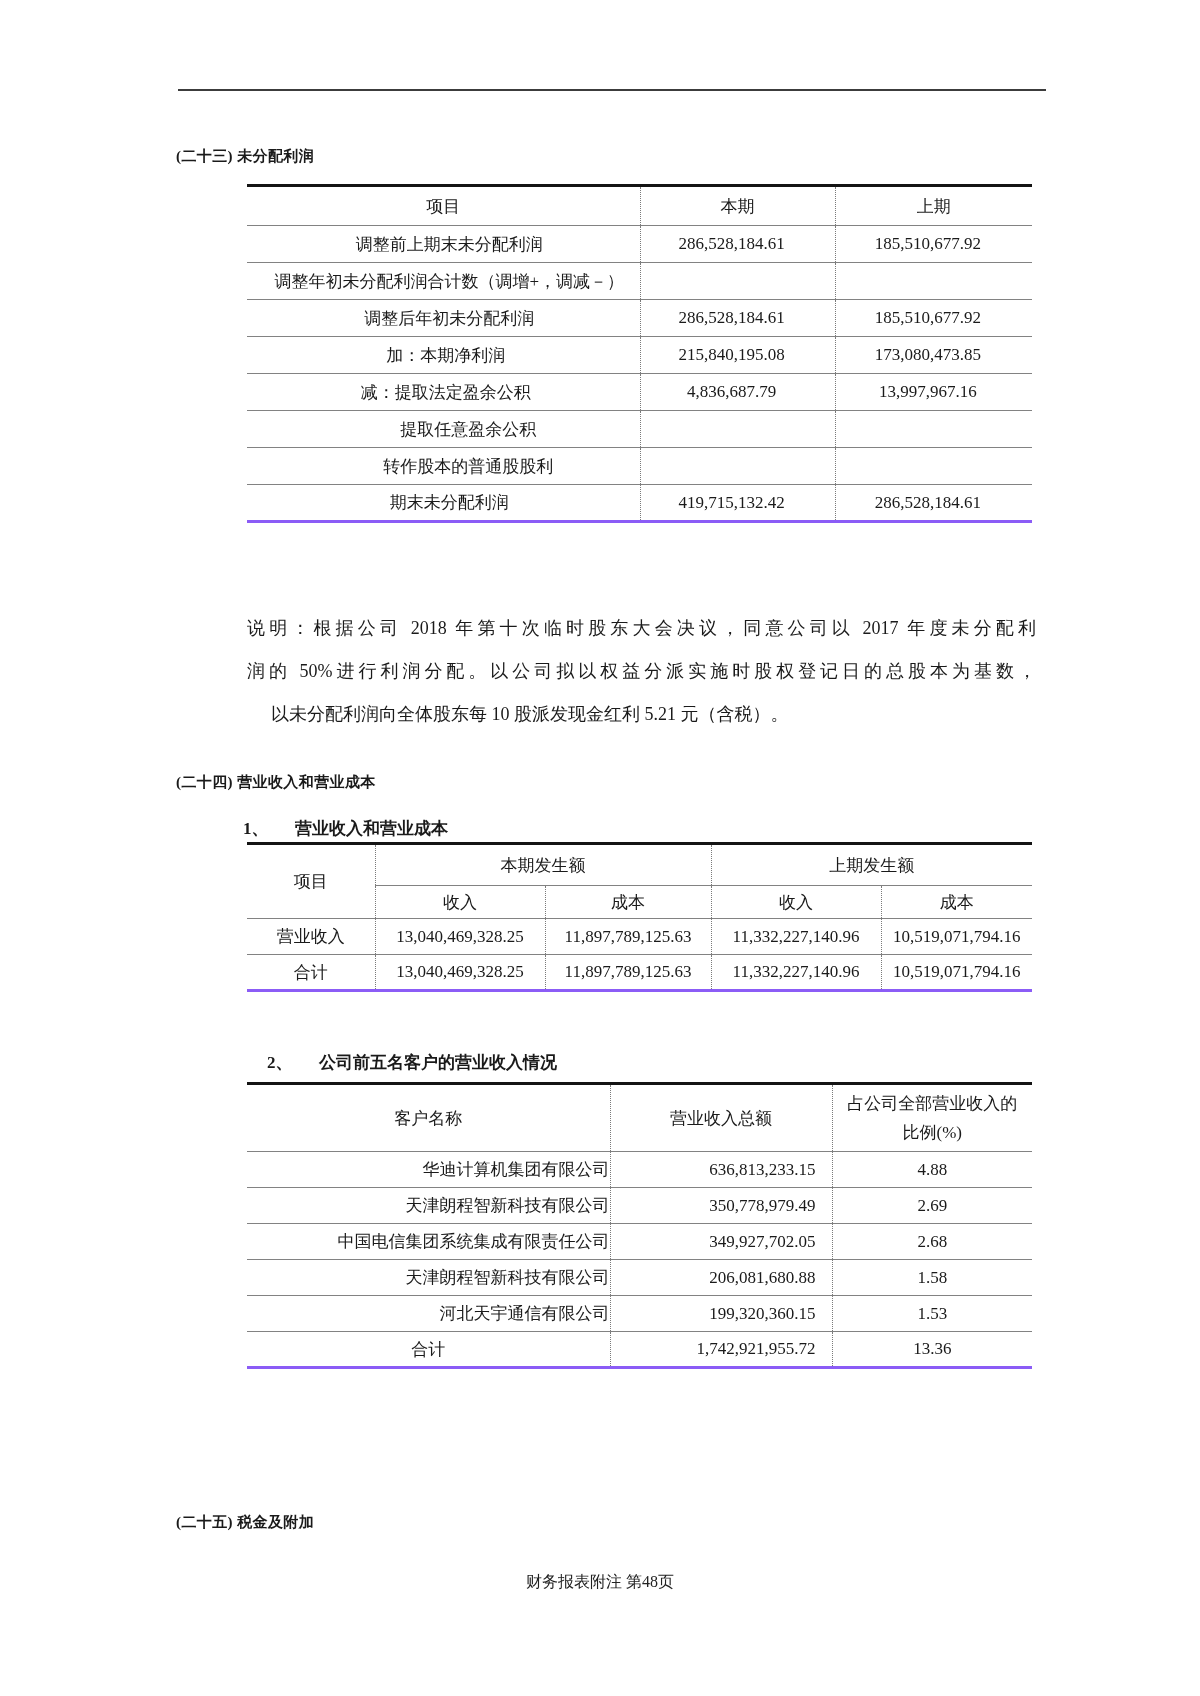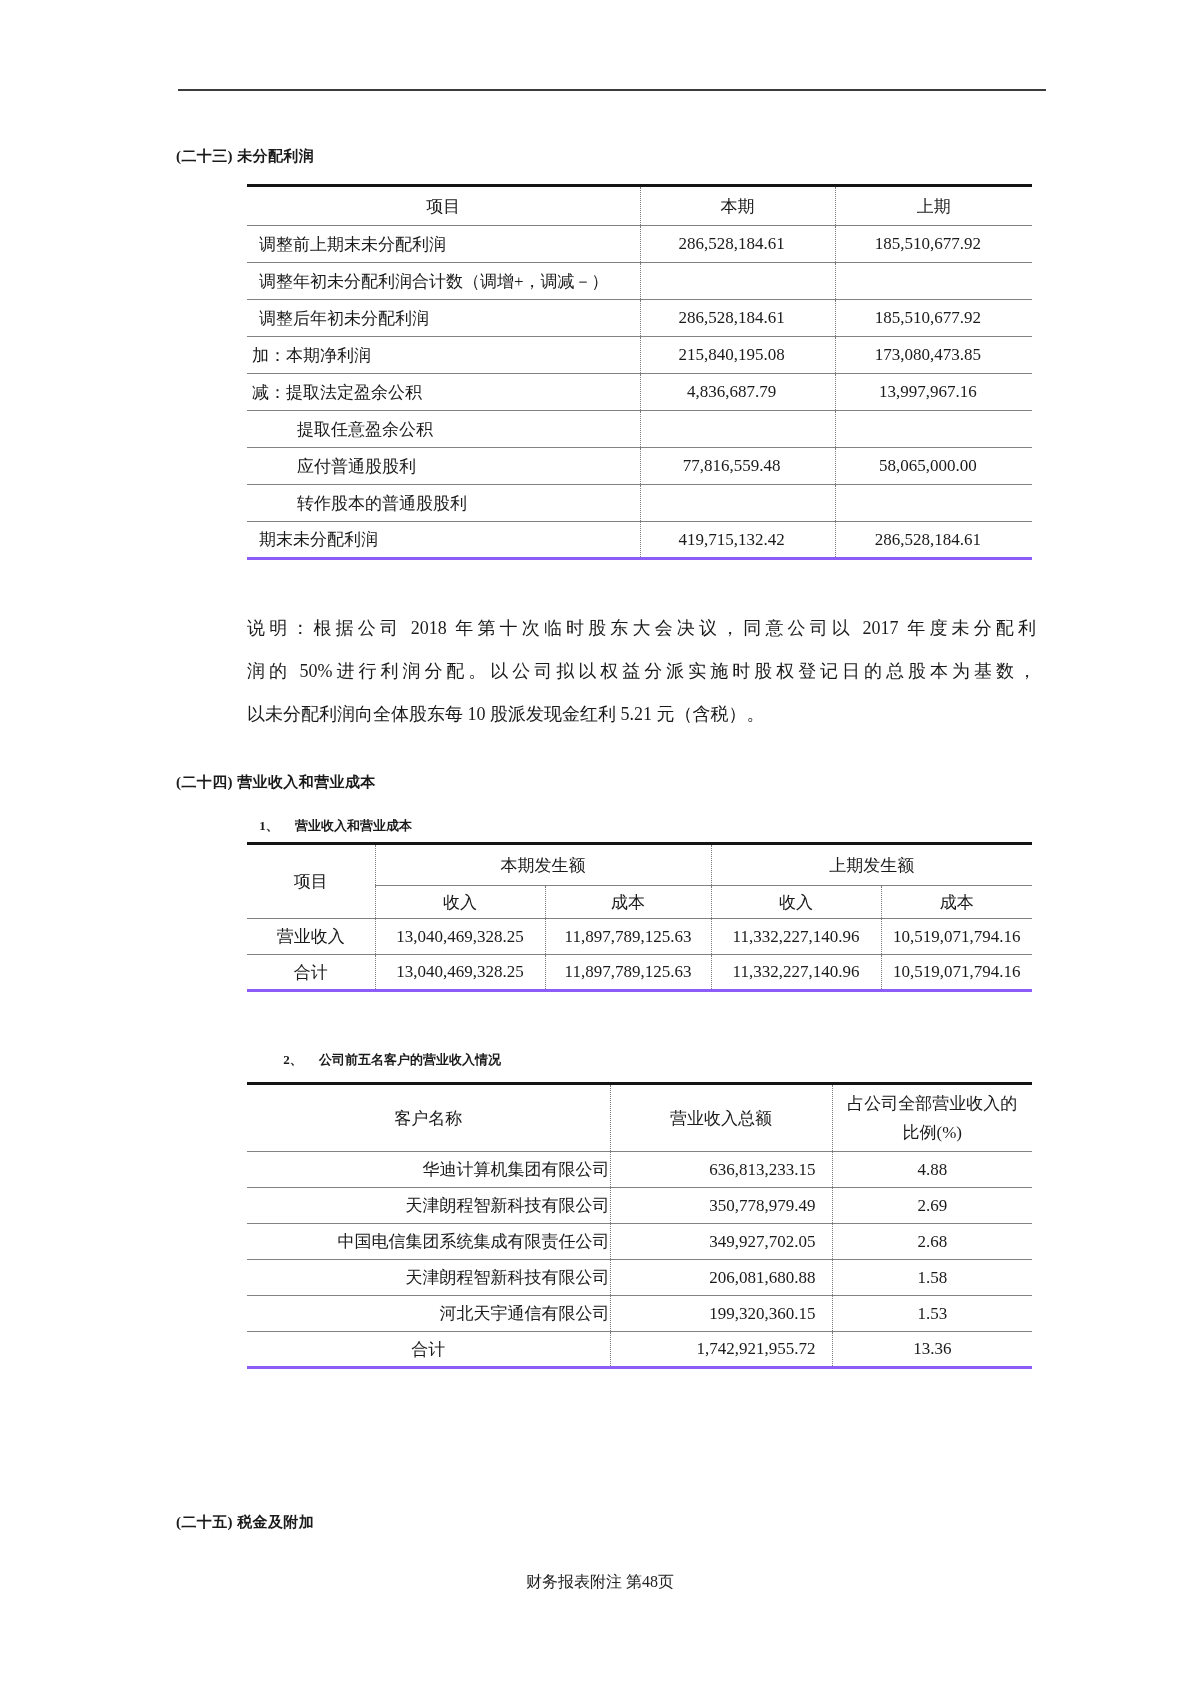--- a/index.html
+++ b/index.html
@@ -11,39 +11,39 @@
   .abs { position:absolute; }
 
   
   .page-rule { top:89px; left:178px; width:868px; height:0; border-top:2px solid #3c3c3c; }
 
   
   .h-major { font-size:15px; font-weight:bold; letter-spacing:0.4px; white-space:nowrap; }
   #h23 { top:147px; left:176px; }
   #h24 { top:773px; left:176px; }
   #h25 { top:1513px; left:176px; }
-  .h-sub { font-size:13px; font-weight:bold; white-space:nowrap;text-align:center; }
+  .h-sub { font-size:17px; font-weight:bold; white-space:nowrap; }
   .h-sub .num { display:inline-block; width:52px; }
   #h24s1 { top:817px; left:243px; }
   #h24s2 { top:1051px; left:243px;margin-left:24px; }
 
   
   table { border-collapse:collapse; table-layout:fixed; font-size:17px; }
   .tbl { border-top:3px solid #141414; border-bottom:3px solid #8b5cf6; }
   td { padding:0; vertical-align:middle; overflow:hidden; }
   .v  { border-left:1px dotted #7a7a7a; }
   .ht { border-top:1px solid #828282; }
   .c { text-align:center; }
   .r { text-align:center; padding-right:12px; }
 
   
   #table1 { top:184px; left:247px; width:785px; }
   #table1 tr { height:37px; }
   #table1 tr.head { height:40px; }
-  #table1 td.lbl { text-align:left; white-space:nowrap; }
+  #table1 td.lbl { text-align:center; white-space:nowrap; }
   .ind-n  { padding-left:12px; }
   .ind-op { padding-left:5px; }
   .ind-sub{ padding-left:50px; }
 
   
   #table2 { top:842px; left:247px; width:785px; }
   #table2 tr.h-a { height:42px; }
   #table2 tr.h-b { height:33px; }
   #table2 tr.d   { height:36px; }
   #table2 td { text-align:center; white-space:nowrap; }
@@ -52,21 +52,21 @@
   #table3 { top:1082px; left:247px; width:785px; }
   #table3 tr.head { height:68px; }
   #table3 tr.d { height:36px; }
   #table3 td.name { text-align:right; padding-left:14px; white-space:nowrap; }
   #table3 td.amt  { text-align:right; padding-right:16px; white-space:nowrap; }
   #table3 .ratio-head div { line-height:29px; text-align:center; }
 
   
   .note { top:607px; left:247px; width:789px; font-size:18px; line-height:43px; }
   .note .jl { text-align:justify; text-align-last:justify; }
-  .note .ll { text-align:left; }
+  .note .ll { text-align:left;margin-left:24px; }
 
   
   .footer { top:1572px; left:0; width:1200px; text-align:center; font-size:16px; color:#222; }
 </style>
 </head>
 <body>
 
 <div class="abs page-rule"></div>
 
 <div class="abs h-major" id="h23">(二十三) 未分配利润</div>
@@ -105,25 +105,20 @@
   </tr>
   <tr>
     <td class="lbl ind-op ht">减：提取法定盈余公积</td>
     <td class="r v ht">4,836,687.79</td>
     <td class="r v ht">13,997,967.16</td>
   </tr>
   <tr>
     <td class="lbl ind-sub ht">提取任意盈余公积</td>
     <td class="r v ht"></td>
     <td class="r v ht"></td>
-  </tr>
-  <tr>
-    <td class="lbl ind-sub ht">应付普通股股利</td>
-    <td class="r v ht">77,816,559.48</td>
-    <td class="r v ht">58,065,000.00</td>
   </tr>
   <tr>
     <td class="lbl ind-sub ht">转作股本的普通股股利</td>
     <td class="r v ht"></td>
     <td class="r v ht"></td>
   </tr>
   <tr>
     <td class="lbl ind-n ht">期末未分配利润</td>
     <td class="r v ht">419,715,132.42</td>
     <td class="r v ht">286,528,184.61</td>

